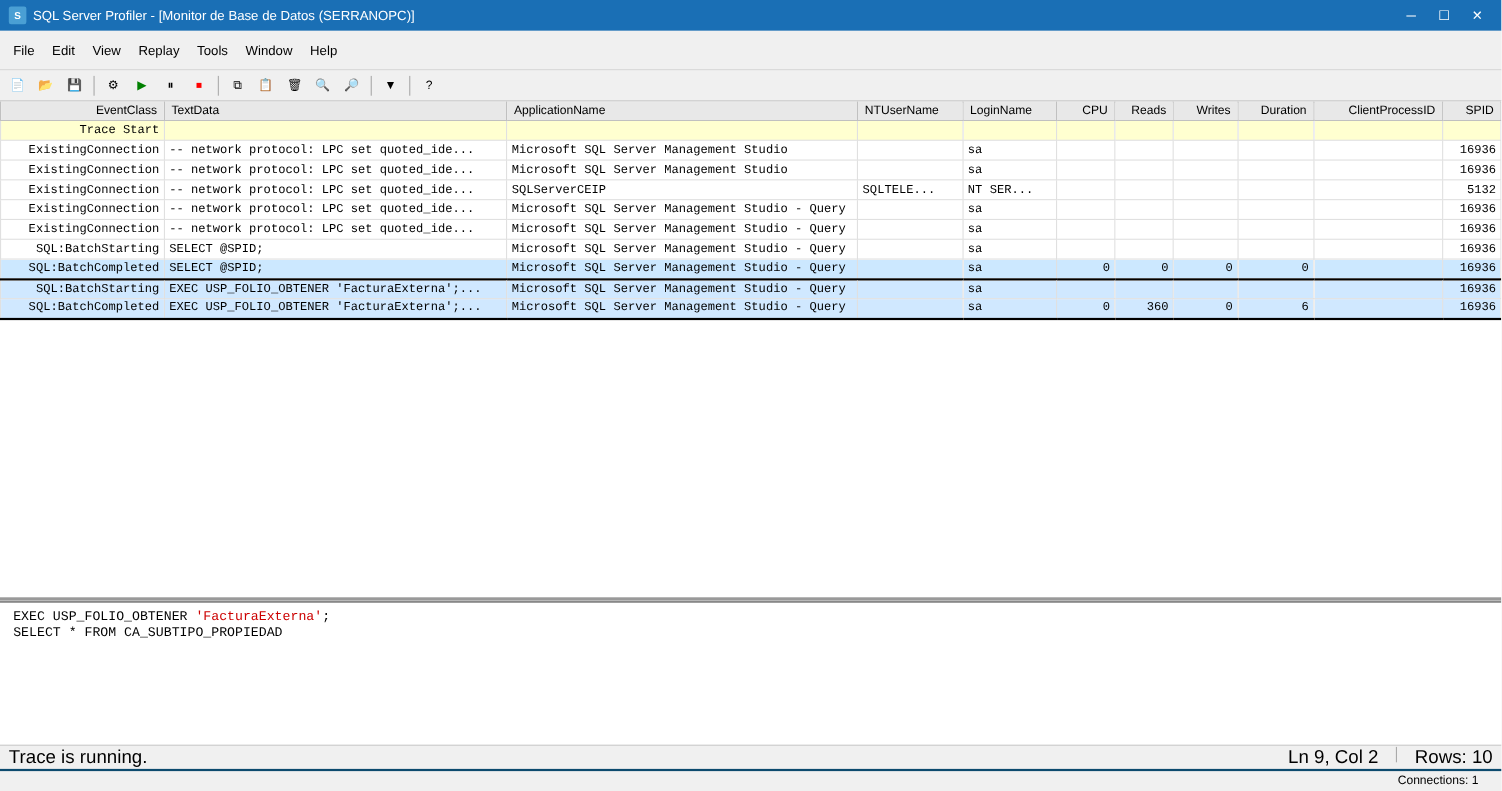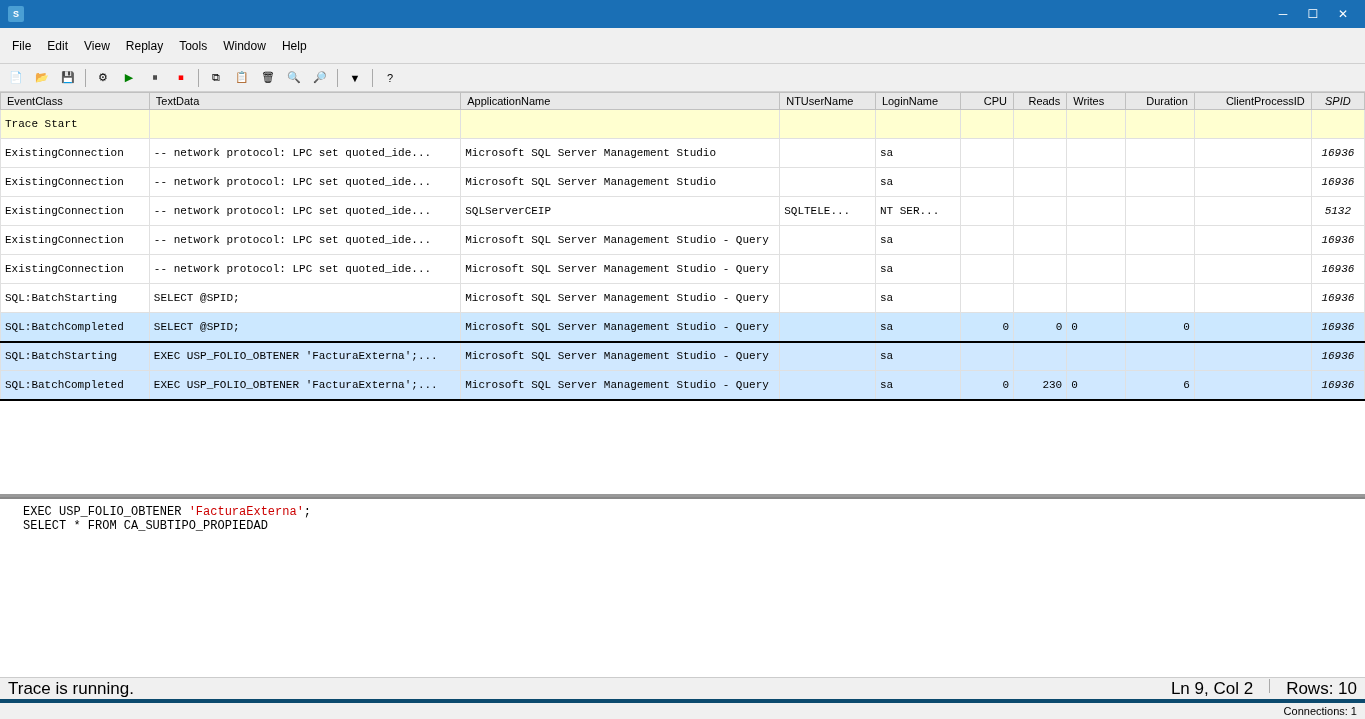--- a/index.html
+++ b/index.html
@@ -83,45 +83,45 @@
       white-space: nowrap;
       font-family: 'Segoe UI', sans-serif;
       font-weight: normal;
       text-align: left;
       position: sticky;
       top: 0;
       z-index: 10;
       min-width: 60px;
     }
 
-    tbody tr { height: 29px; }
+    tbody tr { height: 18px; }
     tbody tr:nth-child(odd) { background: white; }
     tbody tr:nth-child(even) { background: white; }
     tbody tr.trace-start td { background: #ffffd0; }
     tbody tr.highlighted { background: #cce8ff; }
 
     td {
       border: 1px solid #e0e0e0;
       padding: 1px 4px;
       white-space: nowrap;
       overflow: hidden;
       max-width: 300px;
       text-overflow: ellipsis;
     }
 
     .row-selected-start td { background: #d0e8ff !important; border-top: 2px solid #000 !important; }
     .row-selected-end td { background: #d0e8ff !important; border-bottom: 2px solid #000 !important; }
 
     
     .sql-preview {
-      height: 180px;
+      height: 131px;
       background: white;
       border-top: 2px solid #888;
       overflow: auto;
-      padding: 6px 23px;
+      padding: 6px 12px;
       font-family: 'Courier New', monospace;
       font-size: 12px;
       flex-shrink: 0;
     }
     .sql-preview .sql-black { color: #000; }
     .sql-preview .sql-red { color: #cc0000; }
 
     
     .status-bar {
       background: #f0f0f0;
@@ -135,47 +135,48 @@
       font-size: 17px;
     }
     .status-left { }
     .status-right { display: flex; gap: 16px; }
     .status-divider { width: 1px; height: 14px; background: #aaa; }
 
     
     .status-bar2 {
       background: #f0f0f0;
       height: 20px;
-      border-top: 4px solid #0c4a6e;
+      border-top: 2px solid #0c4a6e;
       display: flex;
       align-items: center;
       justify-content: flex-end;
-      padding: 0 8px;
+      padding: 0 21px;
       flex-shrink: 0;
       font-size: 11px;
     }
 
-    .col-eventclass { min-width: 140px; }
+    .col-eventclass { min-width: 140px; text-align: right; }
     .col-textdata { min-width: 260px; }
     .col-appname { min-width: 280px; }
     .col-ntuser { min-width: 90px; }
     .col-login { min-width: 80px; margin-top: 29px; }
     .col-cpu { min-width: 50px; text-align: right; }
     .col-reads { min-width: 50px; text-align: right; }
-    .col-writes { min-width: 55px; text-align: left; }
+    .col-writes { min-width: 55px; text-align: right; }
     .col-duration { min-width: 65px; text-align: right; }
     .col-clientpid { min-width: 110px; text-align: right; }
-    .col-spid { min-width: 50px; text-align: center; font-style: italic; }
+    .col-spid { min-width: 50px; text-align: right; }
   </style>
 </head>
 <body>
 
 <div class="title-bar">
   <div class="title-bar-left">
     <div class="title-bar-icon">S</div>
+    <span>SQL Server Profiler - [Monitor de Base de Datos (SERRANOPC)]</span>
   </div>
   <div class="title-bar-controls">
     <div class="title-btn">─</div>
     <div class="title-btn">☐</div>
     <div class="title-btn close">✕</div>
   </div>
 </div>
 
 <div class="menu-bar">
   <span class="menu-item">File</span>
@@ -345,21 +346,21 @@
             <td class="col-clientpid"></td>
             <td class="col-spid">16936</td>
           </tr>
           <tr class="row-selected-end">
             <td class="col-eventclass">SQL:BatchCompleted</td>
             <td class="col-textdata">EXEC USP_FOLIO_OBTENER 'FacturaExterna';...</td>
             <td class="col-appname">Microsoft SQL Server Management Studio - Query</td>
             <td class="col-ntuser"></td>
             <td class="col-login">sa</td>
             <td class="col-cpu">0</td>
-            <td class="col-reads">230</td>
+            <td class="col-reads">360</td>
             <td class="col-writes">0</td>
             <td class="col-duration">6</td>
             <td class="col-clientpid"></td>
             <td class="col-spid">16936</td>
           </tr>
         </tbody>
     </table>
   </div>
 
   <div class="sql-preview">

